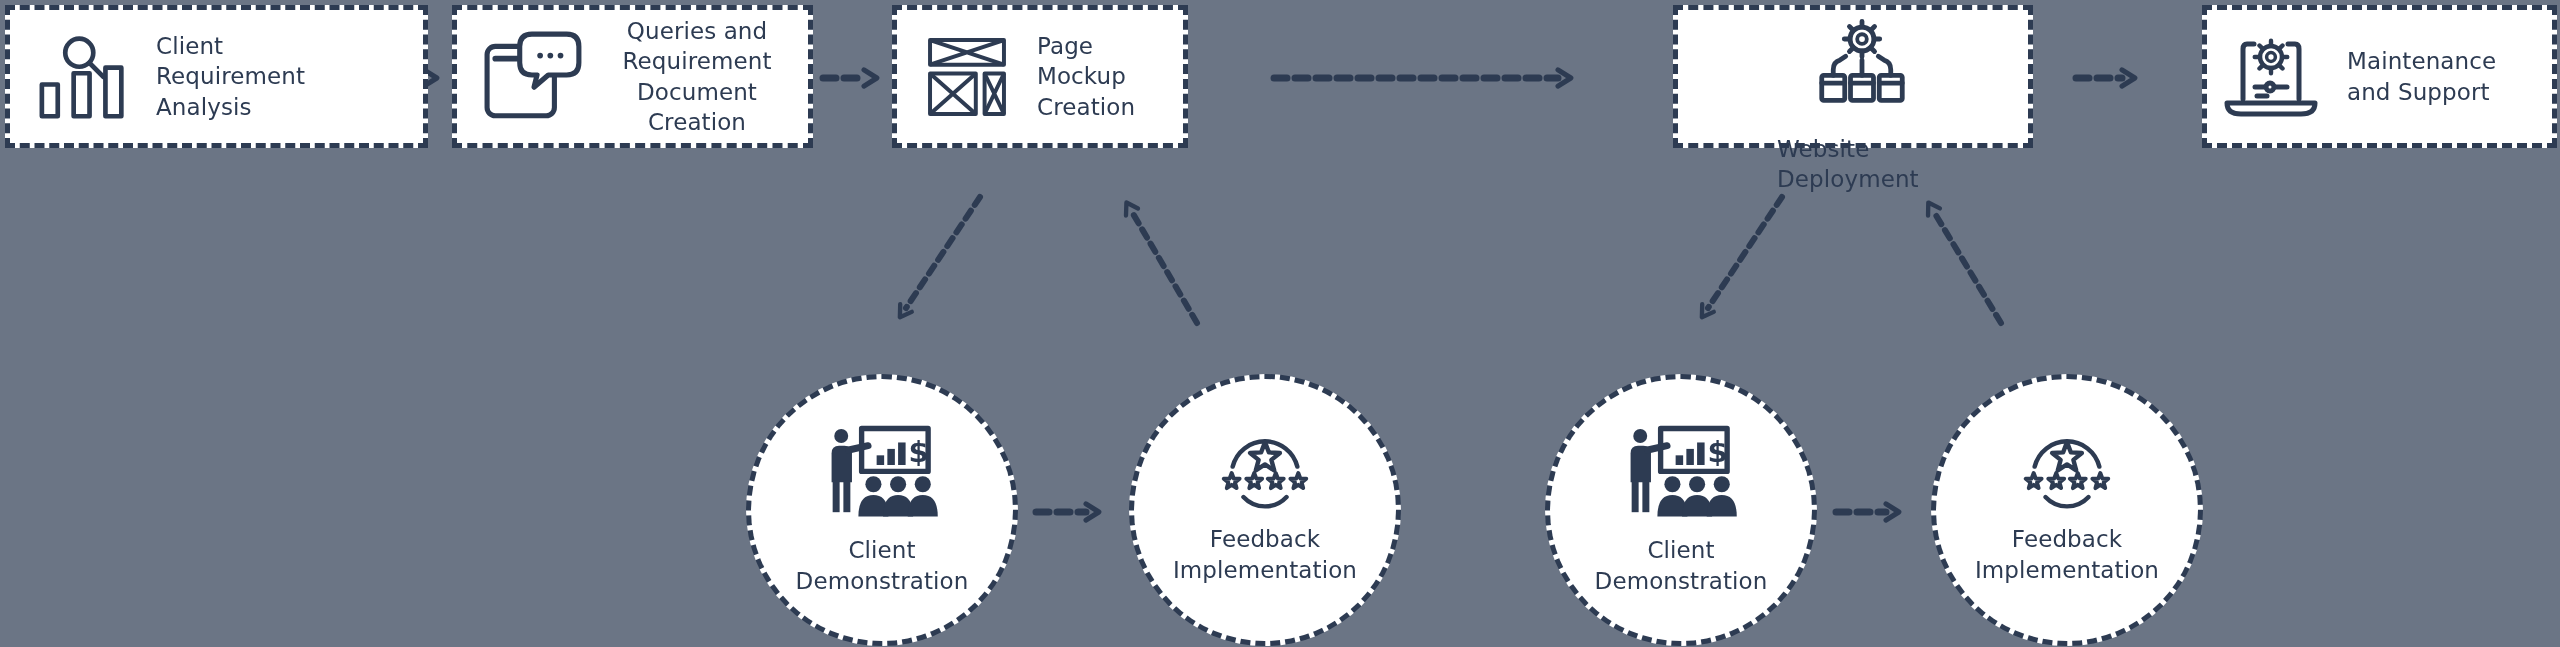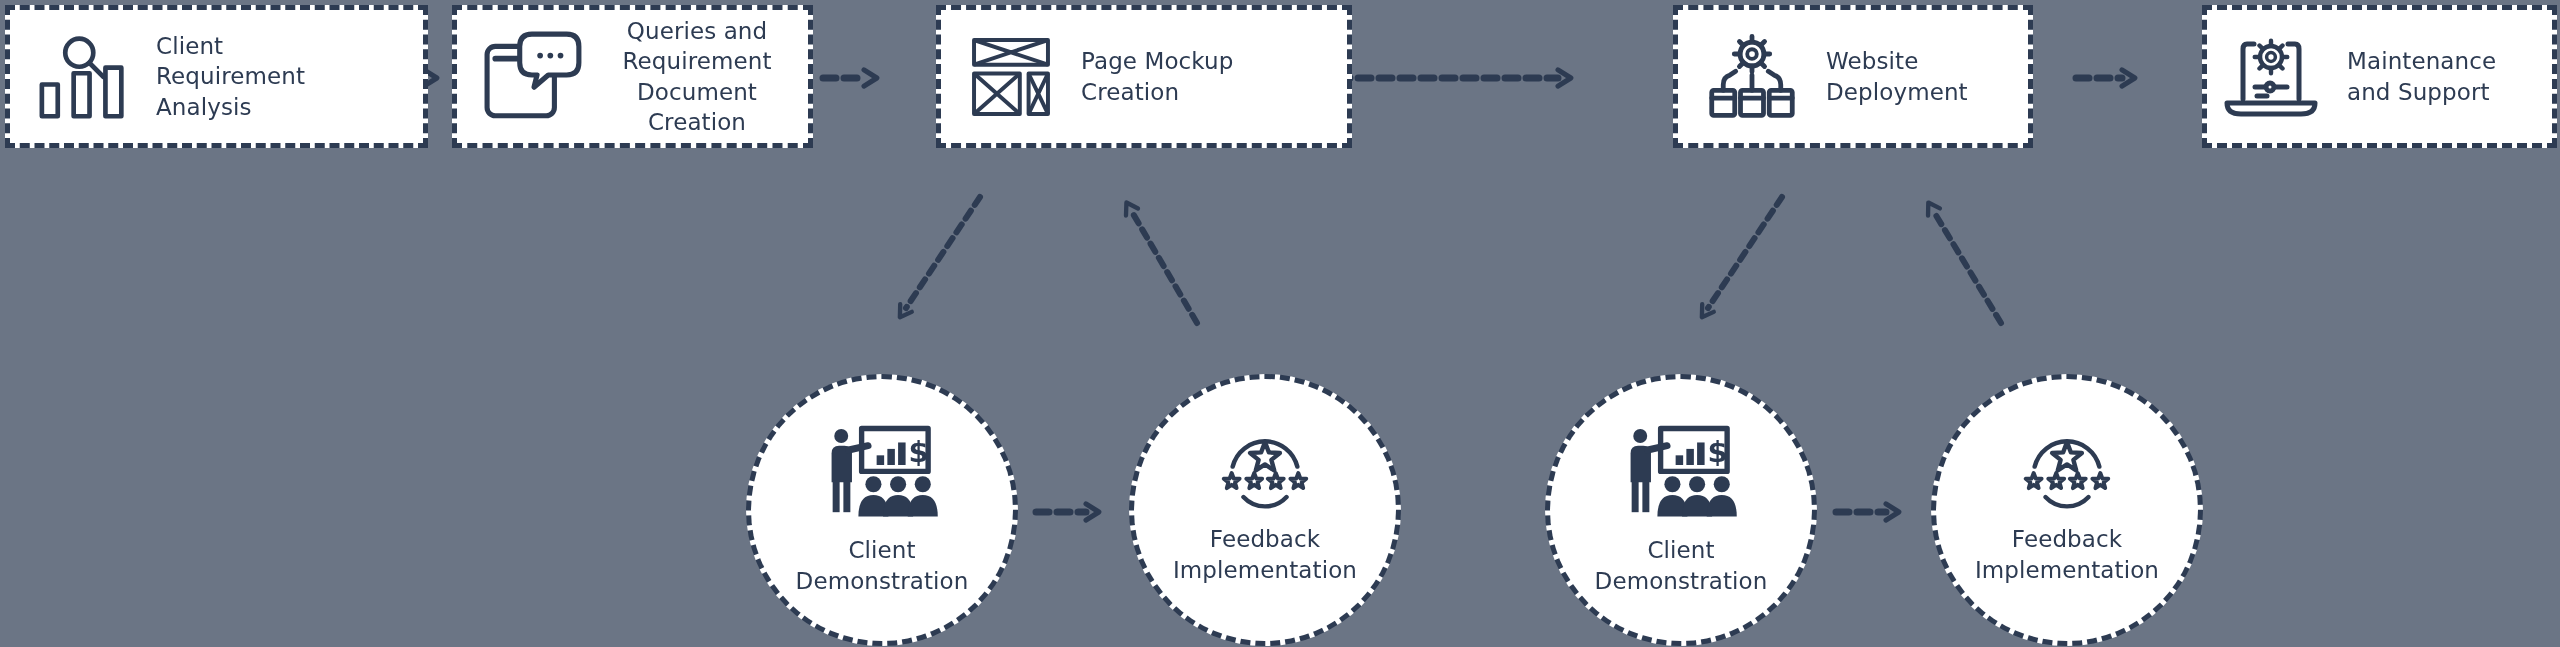--- a/index.html
+++ b/index.html
@@ -102,37 +102,37 @@
             <circle cx="56" cy="25" r="2.8"></circle>
               <circle cx="66" cy="25" r="2.8"></circle>
               <circle cx="76" cy="25" r="2.8"></circle>
           </g>
         </g>
       </svg>
     </span>
     <span class="node-label" style="width:172px">Queries and Requirement Document Creation</span>
   </div>
 
-  <div class="step-box" style="left:936px;width:416px;">
+  <div class="step-box" style="left:892px;width:296px;">
     <span class="nodeicon">
       <svg width="88" height="88" viewBox="0 0 100 100">
         <g stroke="currentColor" fill="none" stroke-width="4.5" stroke-linejoin="round">
           <rect x="8" y="8" width="84" height="28"></rect>
           <path d="M8,8 L92,36 M92,8 L8,36"></path>
           <rect x="8" y="46" width="52" height="46"></rect>
           <path d="M8,46 L60,92 M60,46 L8,92"></path>
           <rect x="70" y="46" width="22" height="46"></rect>
           <path d="M70,46 L92,92 M92,46 L70,92"></path>
         </g>
       </svg>
     </span>
     <span class="node-label" style="width:200px">Page Mockup Creation</span>
   </div>
 
-  <div class="step-box" style="left:1673px;width:360px;">
+  <div class="step-box" style="left:1673px;width:360px;flex-direction:column;">
     <span class="nodeicon">
       <svg width="96" height="92" viewBox="0 0 100 96">
         <g stroke="currentColor" fill="none" stroke-width="5" stroke-linecap="round" stroke-linejoin="round">
           <use href="#gear8" transform="translate(50,24)"></use>
           <path d="M50,46 V62"></path>
           <path d="M20,62 V56 Q20,48 27,46 L33,42"></path>
           <path d="M80,62 V56 Q80,48 73,46 L67,42"></path>
           <rect x="8" y="62" width="24" height="26" rx="2"></rect>
             <path d="M8,70 H32"></path>
           <rect x="38" y="62" width="24" height="26" rx="2"></rect>

